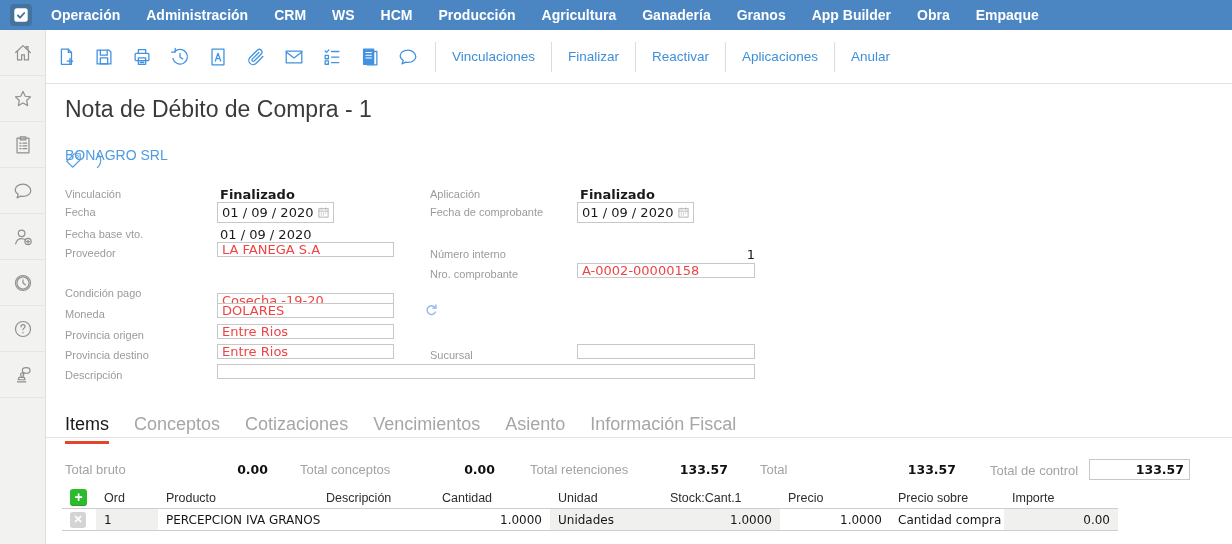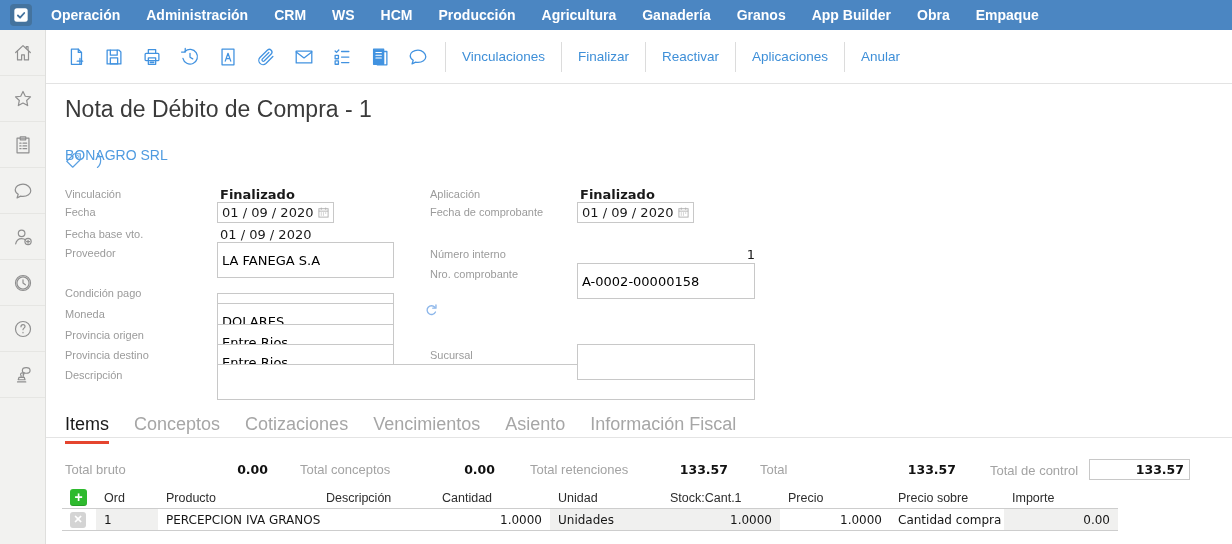--- a/index.html
+++ b/index.html
@@ -10,36 +10,36 @@
   .menubar{position:absolute;left:0;top:0;width:1232px;height:30px;background:#4b86c2;display:flex;align-items:center;padding-left:10px}
   .logo{width:22px;height:22px;border-radius:4px;background:#44739e;display:flex;align-items:center;justify-content:center;margin-right:6px;cursor:pointer;flex:none}
   .mi{color:#fff;font-weight:bold;font-size:14px;line-height:30px;padding:0 13px;cursor:pointer;white-space:nowrap}
 
   
   .sidebar{position:absolute;left:0;top:30px;width:46px;height:514px;background:#f2f2f0;border-right:1px solid #dfdfdd}
   .scell{width:100%;height:46px;display:flex;align-items:center;justify-content:center;border-bottom:1px solid #e6e6e3;cursor:pointer}
   .si{stroke:#8f8f8f;fill:none;stroke-width:1.3;stroke-linecap:round;stroke-linejoin:round}
 
   
-  .toolbar{position:absolute;left:46px;top:30px;width:1186px;height:54px;background:#fff;border-bottom:1px solid #e3e3e3;display:flex;align-items:center;padding-left:19px}
+  .toolbar{position:absolute;left:46px;top:30px;width:1186px;height:54px;background:#fff;border-bottom:1px solid #e3e3e3;display:flex;align-items:center;padding-left:9px}
   .tbtn{width:22px;height:22px;margin-right:16px;cursor:pointer;flex:none;display:flex}
   .ti{stroke:#4192e0;fill:none;stroke-width:1.4;stroke-linecap:round;stroke-linejoin:round}
   .tsep{width:1px;height:30px;background:#dcdcdc;flex:none}
   .tlink{color:#3e8fd8;font-size:13.5px;padding:0 16px;cursor:pointer;white-space:nowrap}
 
   
   .title{position:absolute;left:65px;top:96px;font-size:23px;color:#3a3a3a}
   .company{position:absolute;left:65px;top:147px;font-size:14px;color:#4f9be0;font-weight:500;cursor:pointer}
   .tagrow{position:absolute;left:64px;top:151px;display:flex;align-items:center;gap:11px}
 
   
   .flabel{position:absolute;font-size:11px;color:#9b9b9b;white-space:nowrap}
   .fvalue{position:absolute;font-family:"DejaVu Sans",sans-serif;font-size:13px;color:#1a1a1a;white-space:nowrap}
   .bold6{font-weight:600}
-  .finput{position:absolute;height:36px;border:1px solid #c8c8c8;background:#fff;font-family:"DejaVu Sans",sans-serif;font-size:13px;color:#000000;padding:0 4px;outline:none}
+  .finput{position:absolute;height:15px;border:1px solid #c8c8c8;background:#fff;font-family:"DejaVu Sans",sans-serif;font-size:13px;color:#ef4444;padding:0 4px;outline:none}
   .fdate{position:absolute;width:117px;height:21px;border:1px solid #c8c8c8;background:#fff;display:flex;align-items:center;justify-content:space-between;padding:0 3px 0 4px;cursor:text}
   .fdate span{font-family:"DejaVu Sans",sans-serif;font-size:13px;color:#1a1a1a;white-space:nowrap}
   .refresh{position:absolute;left:423px;top:302px;cursor:pointer;display:flex}
 
   
   .tabs{position:absolute;left:65px;top:414px;display:flex;gap:25px;font-size:18px;color:#a6a6a6}
   .tab{padding-bottom:6px;cursor:pointer;white-space:nowrap}
   .tab.active{color:#191919;border-bottom:3px solid #e5452f}
   .tabline{position:absolute;left:46px;top:437px;width:1186px;height:1px;background:#e4e4e4}
 

